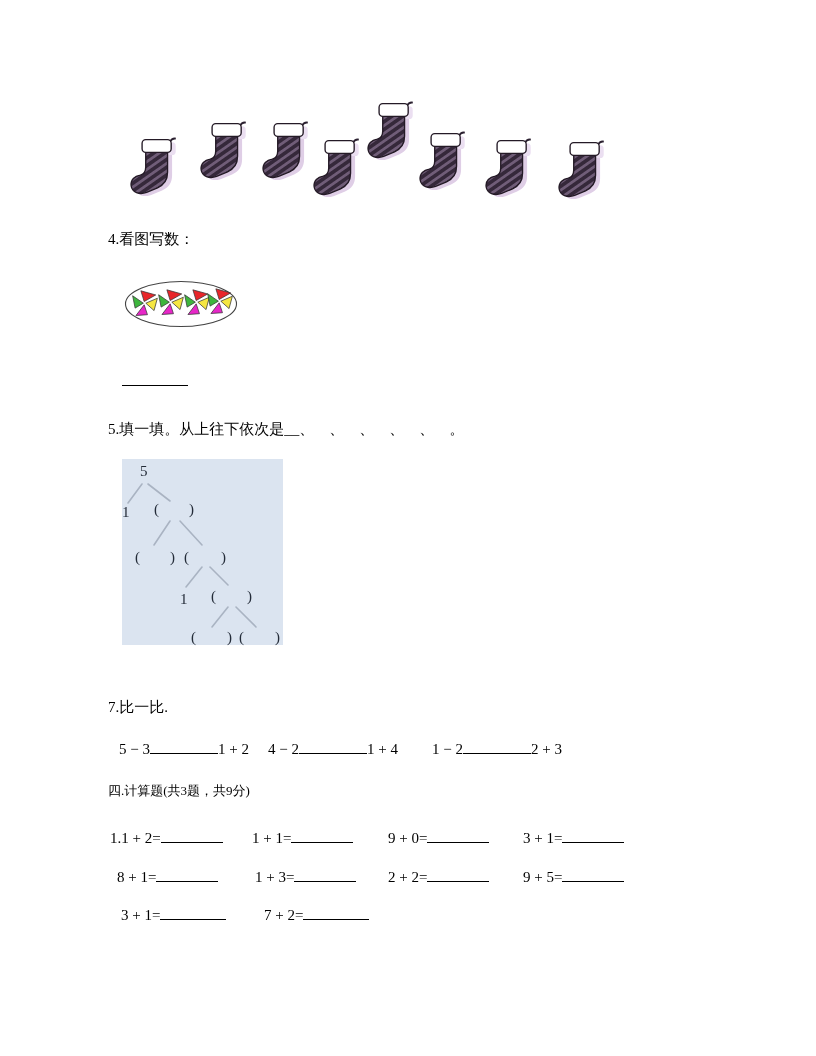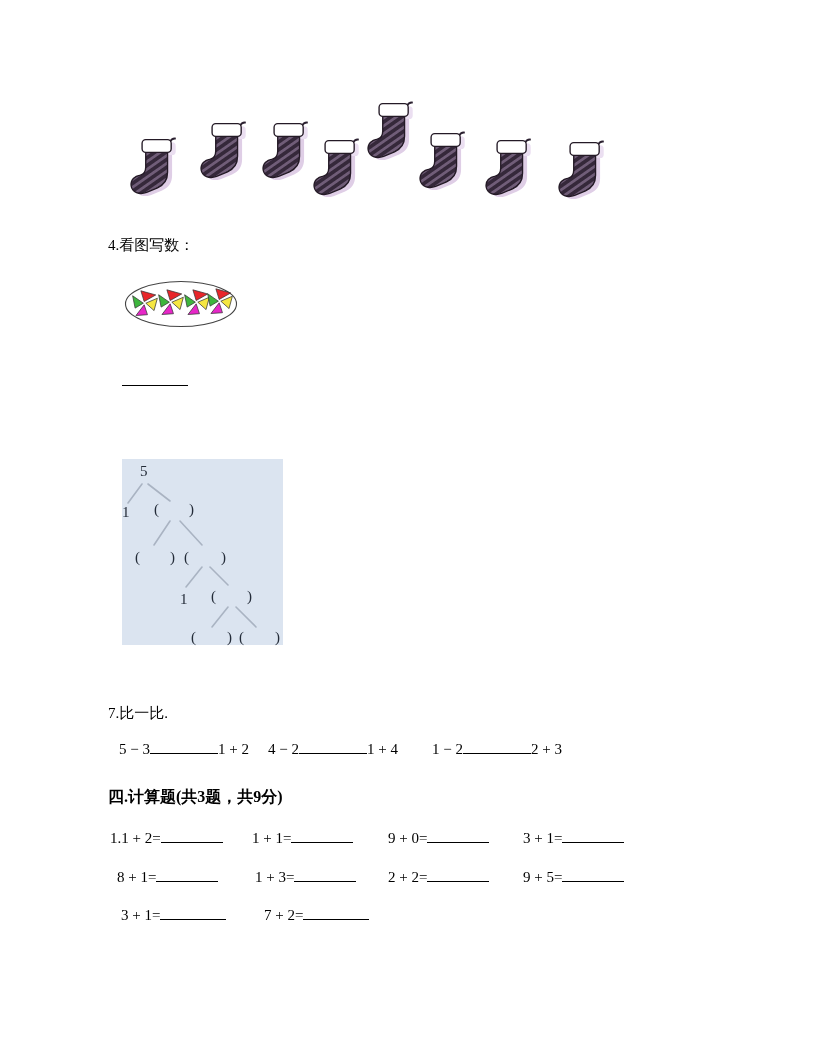--- a/index.html
+++ b/index.html
@@ -1,20 +1,20 @@
 <!DOCTYPE html>
 <html><head>
 <meta charset="utf-8">
 <style>
   html,body{margin:0;padding:0;background:#fff;}
   .page{position:relative;width:816px;height:1056px;background:#fff;overflow:hidden;
         font-family:"Liberation Serif","DejaVu Serif",serif;color:#000;}
   .abs{position:absolute;}
-  .txt{font-size:15px;line-height:20px;white-space:pre;margin-top:6px;}
-  .bold{font-weight:bold;font-size:16px;}
+  .txt{font-size:15px;line-height:20px;white-space:pre;}
+  .bold{font-weight:normal;font-size:13px;}
   .blank{display:inline-block;border-bottom:1.4px solid #000;height:15px;vertical-align:baseline;}
   .boot{position:absolute;width:56px;height:60px;}
   .tree-box{position:absolute;left:122px;top:459px;width:161px;height:186px;background:#dbe4f0;}
   .tn{position:absolute;font-size:15px;color:#232b38;white-space:pre;}
   .tree-lines{position:absolute;left:0;top:0;}
   .cell{position:absolute;white-space:pre;font-size:15px;}
   .hidden-defs{position:absolute;width:0;height:0;overflow:hidden;}
 </style>
 </head>
 <body>
@@ -77,20 +77,21 @@
   <svg class="abs" style="left:124px;top:280px" width="114" height="48">
     <ellipse cx="57" cy="24" rx="55.5" ry="22.5" fill="none" stroke="#444" stroke-width="1.1"></ellipse>
     <use href="#pinwheel" x="7" y="10" width="28" height="28"></use>
     <use href="#pinwheel" x="33" y="9" width="28" height="28"></use>
     <use href="#pinwheel" x="59" y="9" width="28" height="28"></use>
     <use href="#pinwheel" x="82" y="8" width="28" height="28"></use>
   </svg>
 
   <div class="abs" style="left:122px;top:371px;width:66px;height:14px;border-bottom:1.5px solid #000"></div>
 
+  <div class="abs txt" style="left:108px;top:419px">5.填一填。从上往下依次是__、　、　、　、　、　。</div>
 
   <div class="tree-box">
     <svg class="tree-lines" width="161" height="186">
       <g stroke="#a9b3c2" stroke-width="1.6" stroke-linecap="round">
         <line x1="20" y1="25" x2="6" y2="44"></line>
         <line x1="26" y1="25" x2="48" y2="42"></line>
         <line x1="48" y1="62" x2="32" y2="86"></line>
         <line x1="58" y1="62" x2="80" y2="86"></line>
         <line x1="80" y1="108" x2="64" y2="128"></line>
         <line x1="88" y1="108" x2="106" y2="126"></line>

